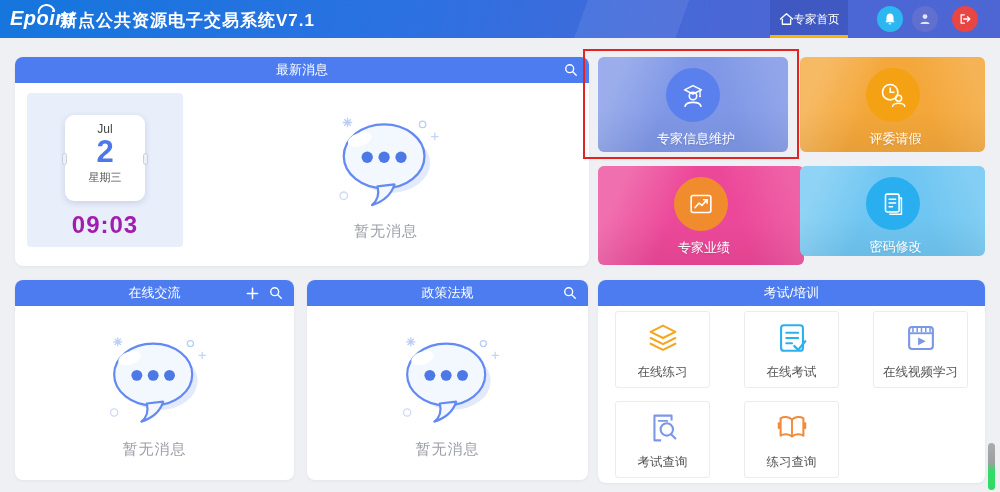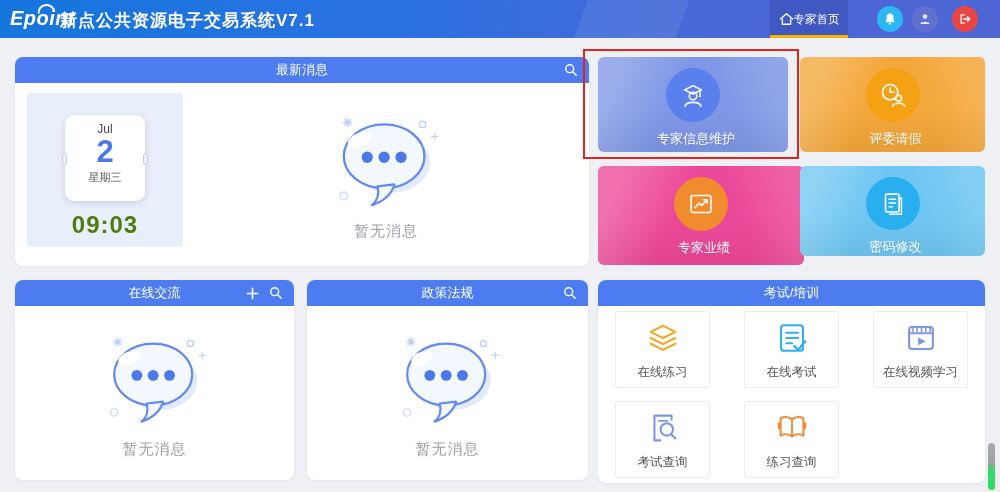--- a/index.html
+++ b/index.html
@@ -41,21 +41,21 @@
   
   .cal-widget { position:absolute; left:12px; top:36px; width:156px; height:154px; background:#e8eefa; border-radius:4px; }
   .cal-card { position:absolute; left:38px; top:22px; width:80px; height:86px; background:#fff; border-radius:9px;
     box-shadow:0 2px 6px rgba(60,80,130,.18); text-align:center; }
   .cal-month { font-size:12px; font-weight:normal; color:#444; margin-top:7px; }
   .cal-day { font-size:31px; font-weight:bold; color:#4d79e8; line-height:32px; }
   .cal-week { font-size:11px; color:#555; margin-top:2px; }
   .cal-pill { position:absolute; top:38px; width:5px; height:12px; background:#eef0f5; border:1px solid #c9cfdd; border-radius:3px; }
   .cal-pill.l { left:-3px; } .cal-pill.r { right:-3px; }
   .cal-time { position:absolute; left:0; top:118px; width:100%; text-align:center;
-    font-size:24px; font-weight:bold; color:#4d7c0f; letter-spacing:1px; }
+    font-size:24px; font-weight:bold; color:#a21caf; letter-spacing:1px; }
 
   .empty-block { display:flex; flex-direction:column; align-items:center; }
   .empty-text { font-size:15px; color:#9b9fa8; letter-spacing:1px; }
   .news-empty { position:absolute; left:168px; right:0; top:26px; bottom:0; display:flex; flex-direction:column; align-items:center; justify-content:center; }
   .panel-chat .empty-block, .panel-law .empty-block { margin-top:22px; }
 
   
   .tile { position:absolute; border-radius:6px; display:flex; flex-direction:column; align-items:center; cursor:pointer; overflow:hidden; }
   .tile::before { content:""; position:absolute; inset:0;
     background:linear-gradient(115deg,rgba(255,255,255,.22) 12%,rgba(255,255,255,0) 40%),

